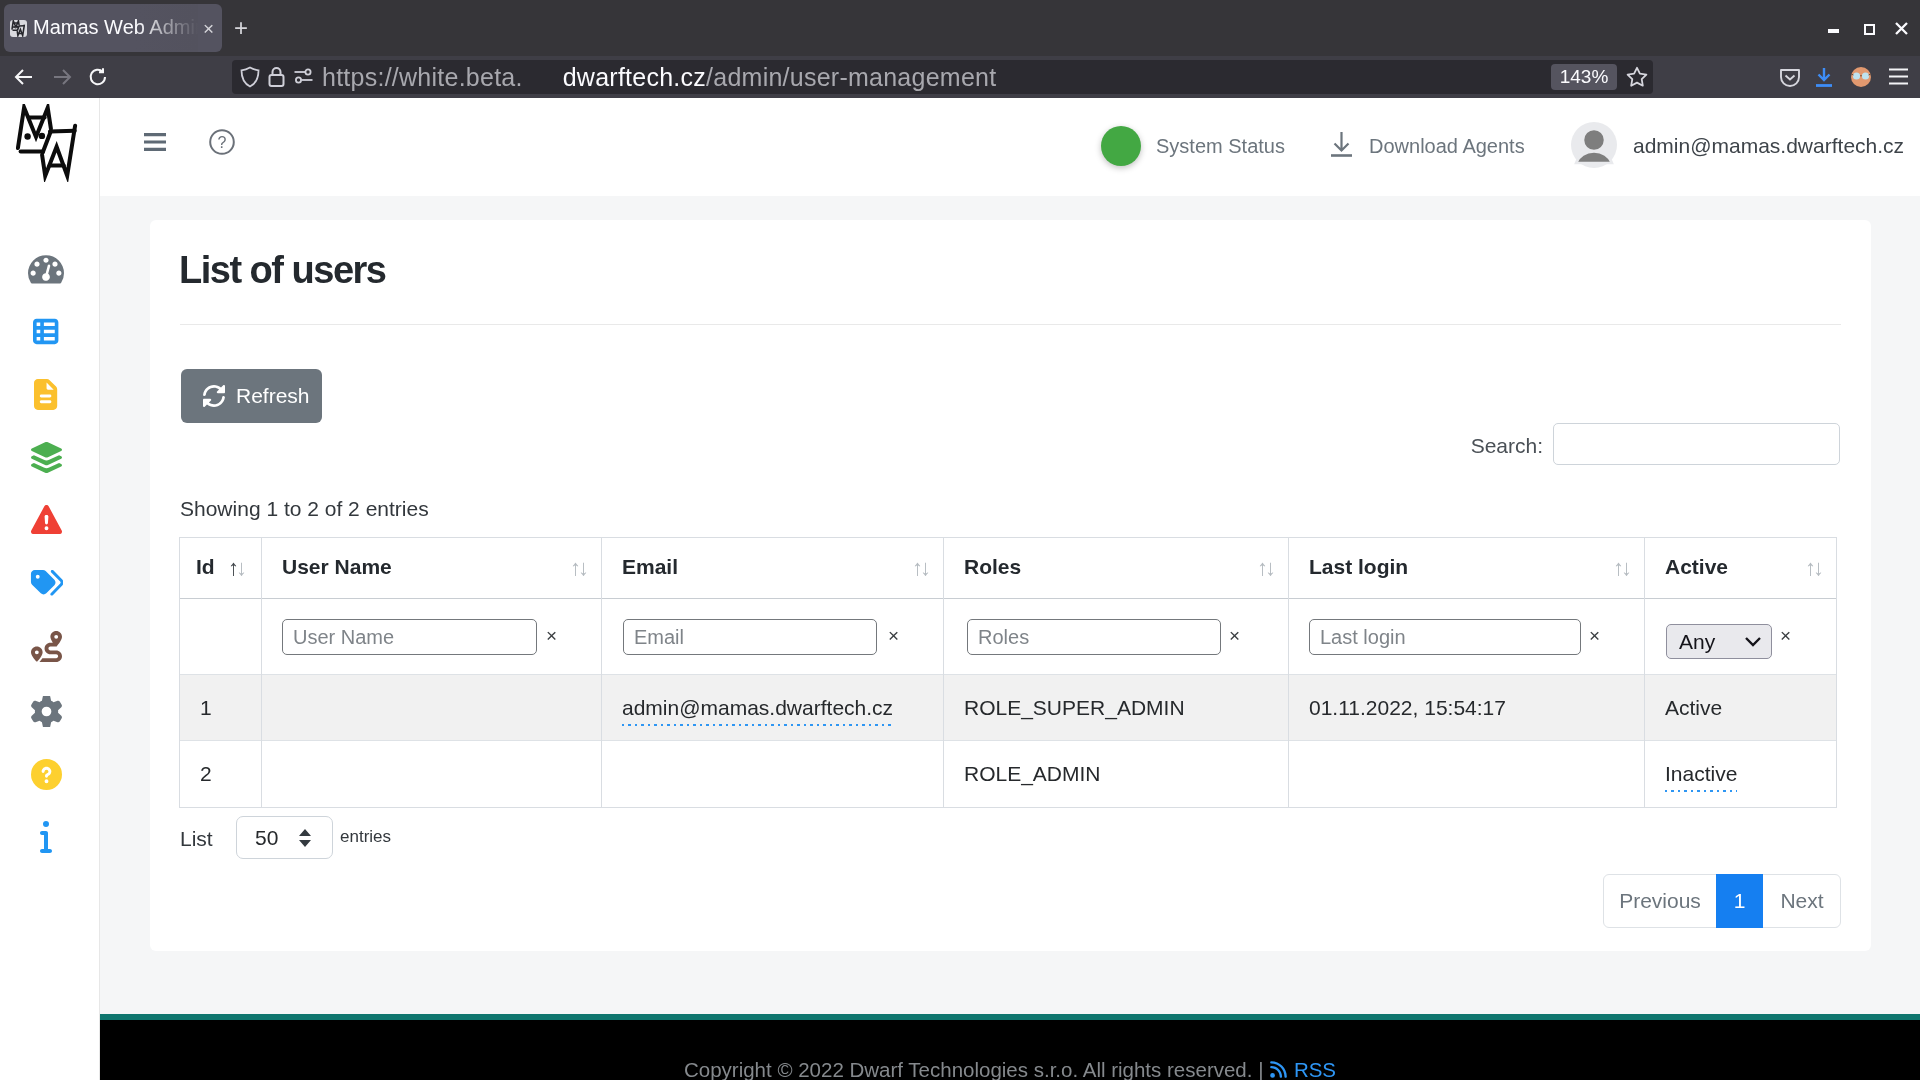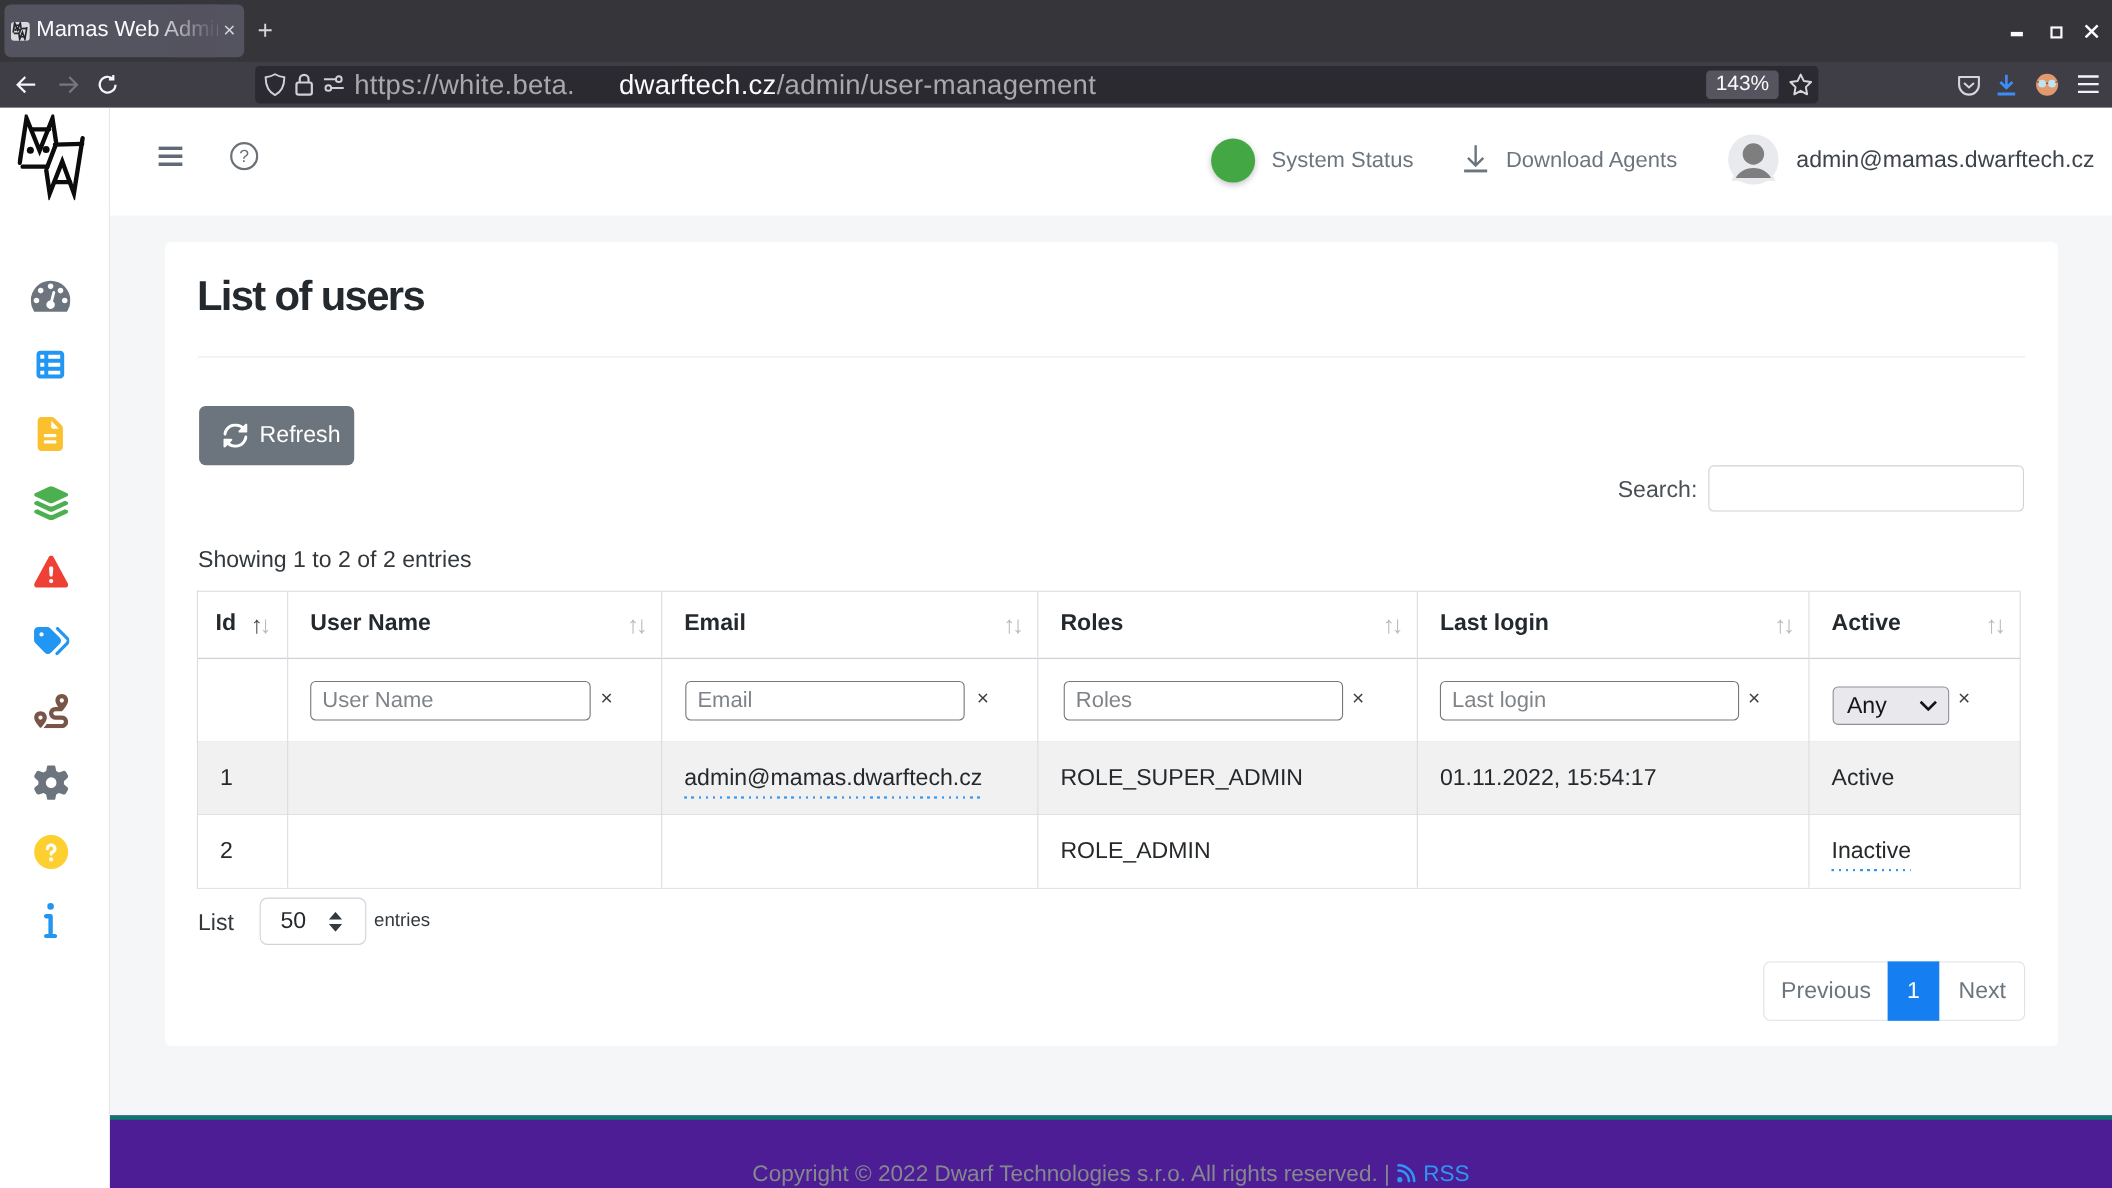--- a/index.html
+++ b/index.html
@@ -19,21 +19,21 @@
   #urlfield { position:absolute; left:232px; top:4px; width:1421px; height:34px; background:#2b2a30; border-radius:4px; }
   #urltext { position:absolute; left:90px; top:3px; font-size:25px; letter-spacing:0.25px; color:#a8a8ae; white-space:nowrap; }
   #urltext b { color:#fbfbfe; font-weight:400;margin-left:40px; }
   #zoomchip { position:absolute; left:1319px; top:4px; width:66px; height:26px; background:#55545f; border-radius:4px; color:#fbfbfe; font-size:19px; text-align:center; line-height:26px; }
   
   #page { position:absolute; left:0; top:98px; width:1920px; height:982px; background:#fff; }
   #sidebar { position:absolute; left:0; top:0; width:100px; height:982px; background:#fff; border-right:1px solid #e7e7e7; }
   #navbar { position:absolute; left:100px; top:0; width:1820px; height:98px; background:#fff; }
   #content { position:absolute; left:100px; top:98px; width:1820px; height:818px; background:#f5f6f7; }
   #card { position:absolute; left:50px; top:24px; width:1721px; height:731px; background:#fff; border-radius:6px; }
-  #footer { position:absolute; left:100px; top:916px; width:1820px; height:66px; background:#4c1d95; border-top:4px solid #0f766e; }
+  #footer { position:absolute; left:100px; top:916px; width:1820px; height:66px; background:#000000; border-top:6px solid #0f766e; }
   
   #utable { position:absolute; left:29px; top:317px; width:1658px; height:271px; border:1px solid #d9dde2; border-right:none;}
   .col { position:absolute; top:0; height:269px; border-right:1px solid #d9dde2; z-index:1; }
   .hrow { position:absolute; left:0; top:0; width:1657px; height:61px; border-bottom:1px solid #c8cdd2; }
   .frow { position:absolute; left:0; top:61px; width:1657px; height:76px; border-bottom:1px solid #dee2e6; }
   .r1 { position:absolute; left:0; top:137px; width:1657px; height:66px; background:#f1f1f1; border-bottom:1px solid #dee2e6; }
   .r2 { position:absolute; left:0; top:203px; width:1657px; height:66px; background:#fff; }
   .htext { position:absolute; top:17px; font-weight:bold; font-size:21px; color:#24292e; }
   .sort { position:absolute; top:17px; font-size:22px; color:#b5bbc0; letter-spacing:-3px;}
   .ctext { position:absolute; font-size:21px; color:#26292c; }

